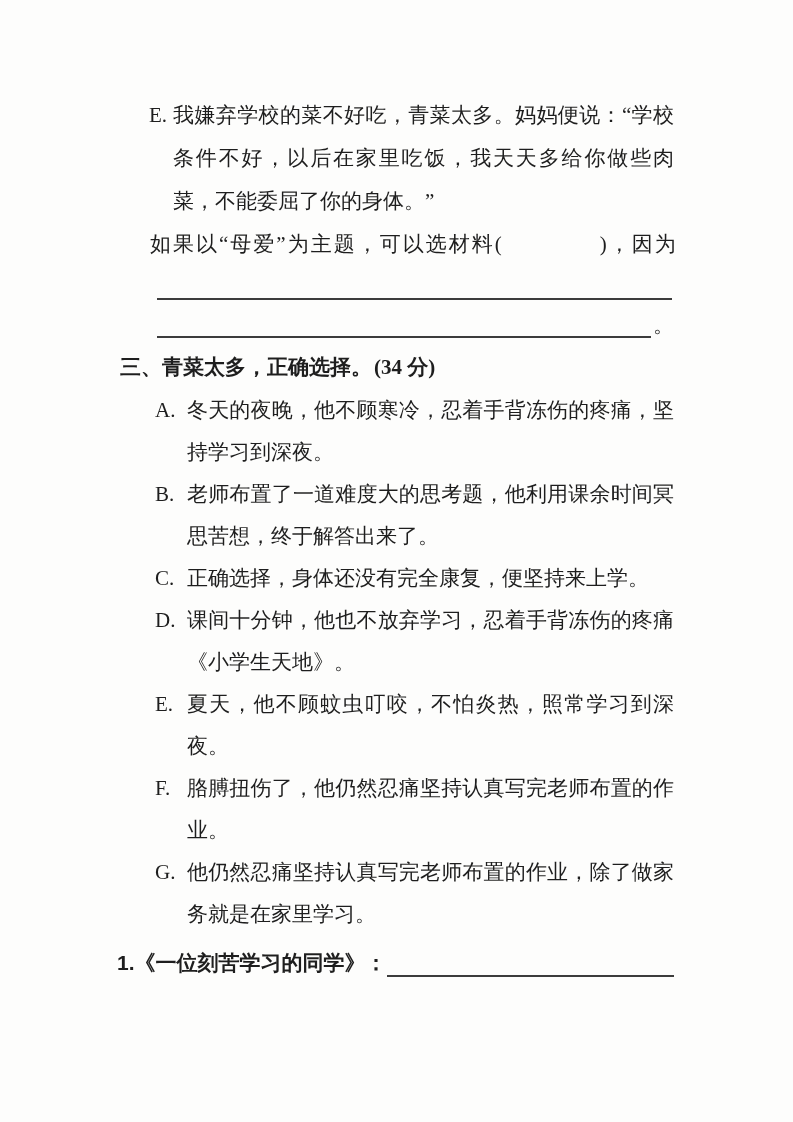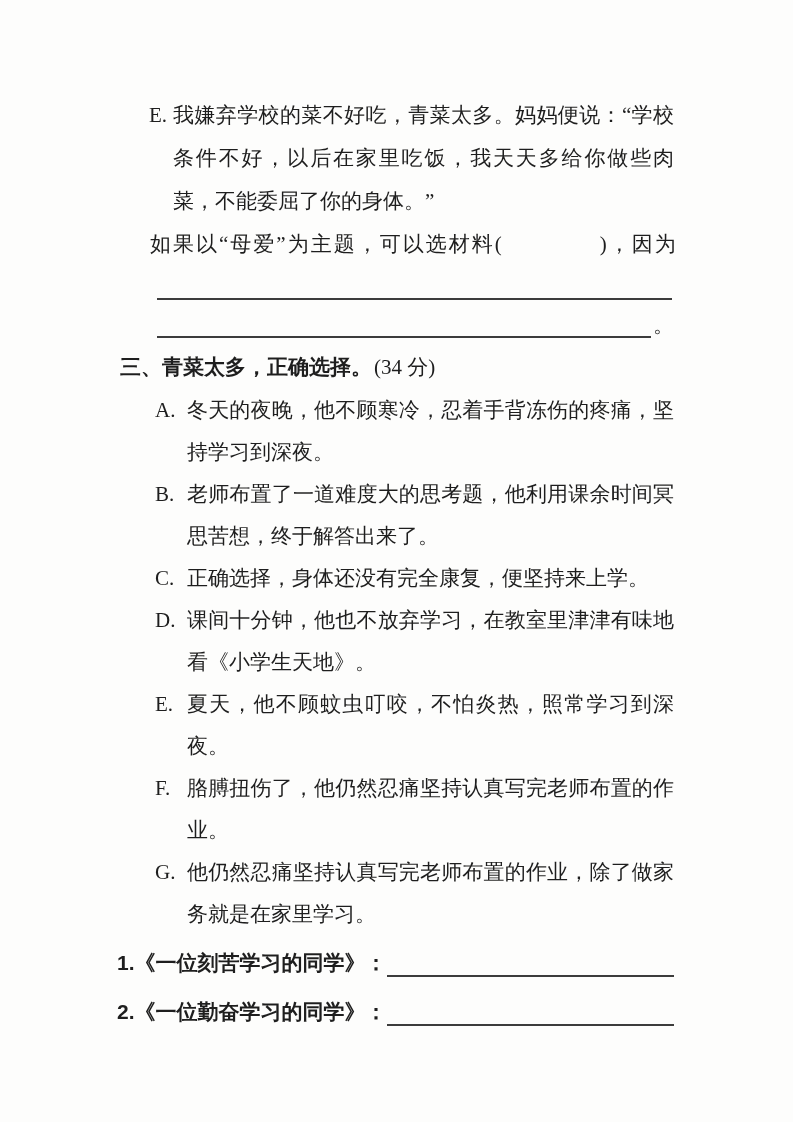--- a/index.html
+++ b/index.html
@@ -55,21 +55,21 @@
   .blank-2-row .period { font-size: 21px; line-height: 26px; }
 
   .sec-head {
     margin: 7px 0 0 0;
     font-size: 21px;
     font-weight: 700;
     font-family: "Liberation Sans", "DejaVu Sans", sans-serif;
     line-height: 43px;
   }
   .sec-head .sec-score {
-    font-weight: 400;
+    font-weight: 700;
     font-family: "Liberation Serif", "DejaVu Serif", serif;
     margin-left: 2px;
   }
 
   .mat-list { line-height: 42px; }
   .mat-item { padding-left: 67px; }
   .mat-item .marker { left: 35px; }
 
   .fill-row {
     display: flex;
@@ -120,39 +120,35 @@
       <div class="lettered mat-item">
         <span class="marker">B.</span>
         <span>老师布置了一道难度大的思考题，他利用课余时间冥思苦想，终于解答出来了。</span>
       </div>
       <div class="lettered mat-item">
         <span class="marker">C.</span>
         <span>正确选择，身体还没有完全康复，便坚持来上学。</span>
       </div>
       <div class="lettered mat-item">
         <span class="marker">D.</span>
-        <span>课间十分钟，他也不放弃学习，在教室里津津有味地看《小学生天地》。</span>
+        <span>课间十分钟，他也不放弃学习，忍着手背冻伤的疼痛《小学生天地》。</span>
       </div>
       <div class="lettered mat-item">
         <span class="marker">E.</span>
         <span>夏天，他不顾蚊虫叮咬，不怕炎热，照常学习到深夜。</span>
       </div>
       <div class="lettered mat-item">
         <span class="marker">F.</span>
         <span>胳膊扭伤了，他仍然忍痛坚持认真写完老师布置的作业。</span>
       </div>
       <div class="lettered mat-item">
         <span class="marker">G.</span>
         <span>他仍然忍痛坚持认真写完老师布置的作业，除了做家务就是在家里学习。</span>
       </div>
     </div>
 
     <div class="fill-row">
       <span class="fill-label"><span>1.</span><span>《一位刻苦学习的同学》：</span></span>
       <div class="fill-line"></div>
     </div>
-    <div class="fill-row">
-      <span class="fill-label"><span>2.</span><span>《一位勤奋学习的同学》：</span></span>
-      <div class="fill-line"></div>
-    </div>
 
   </div>
 </div>
 
 </body></html>

